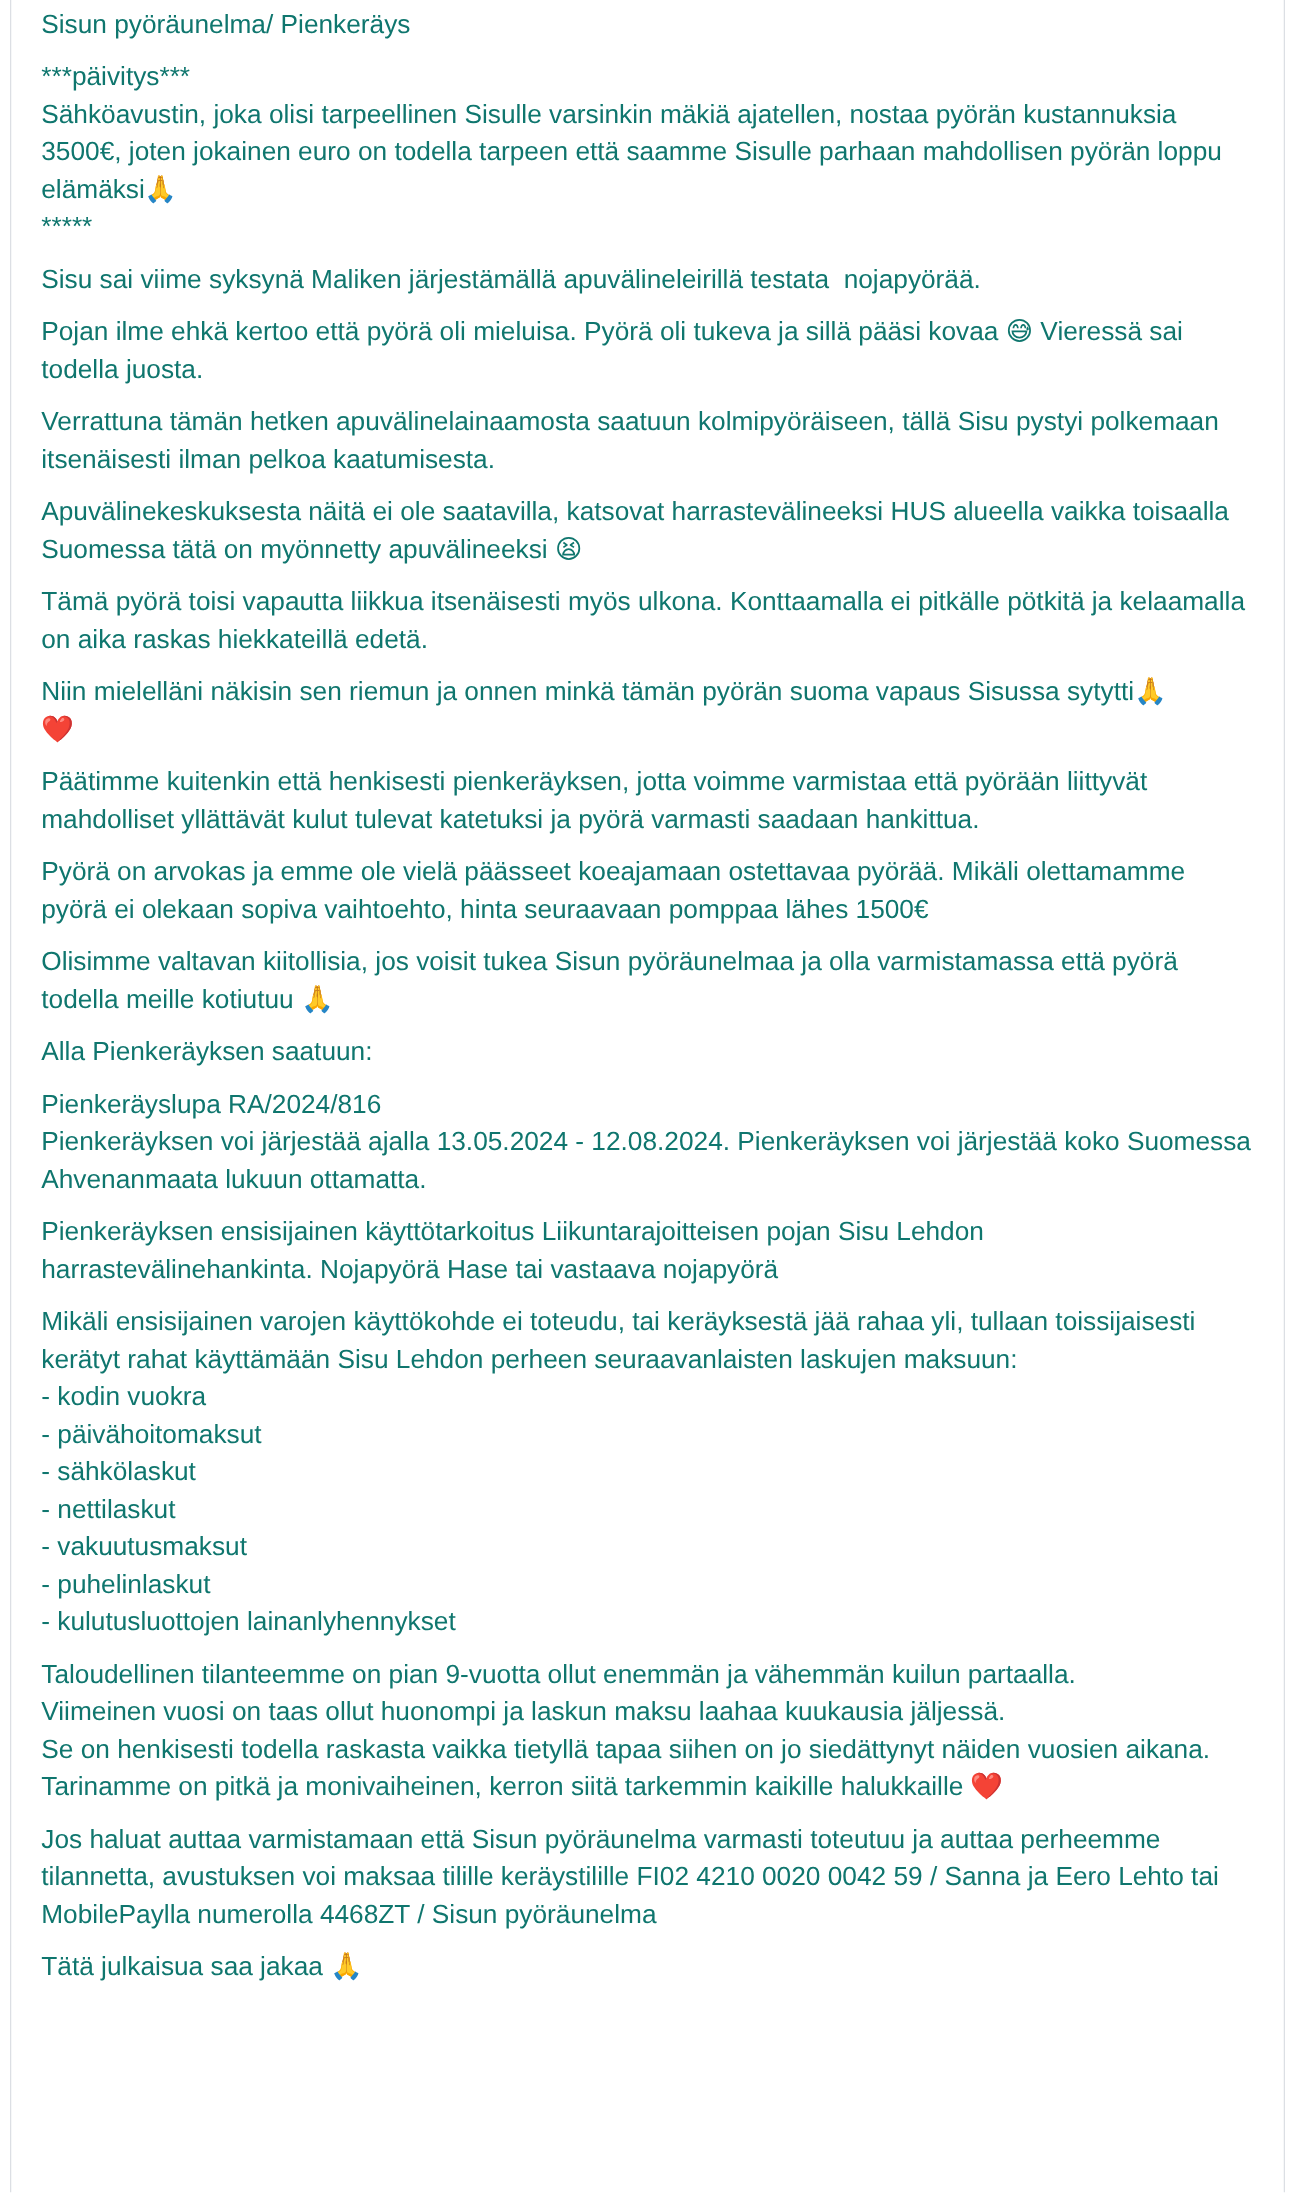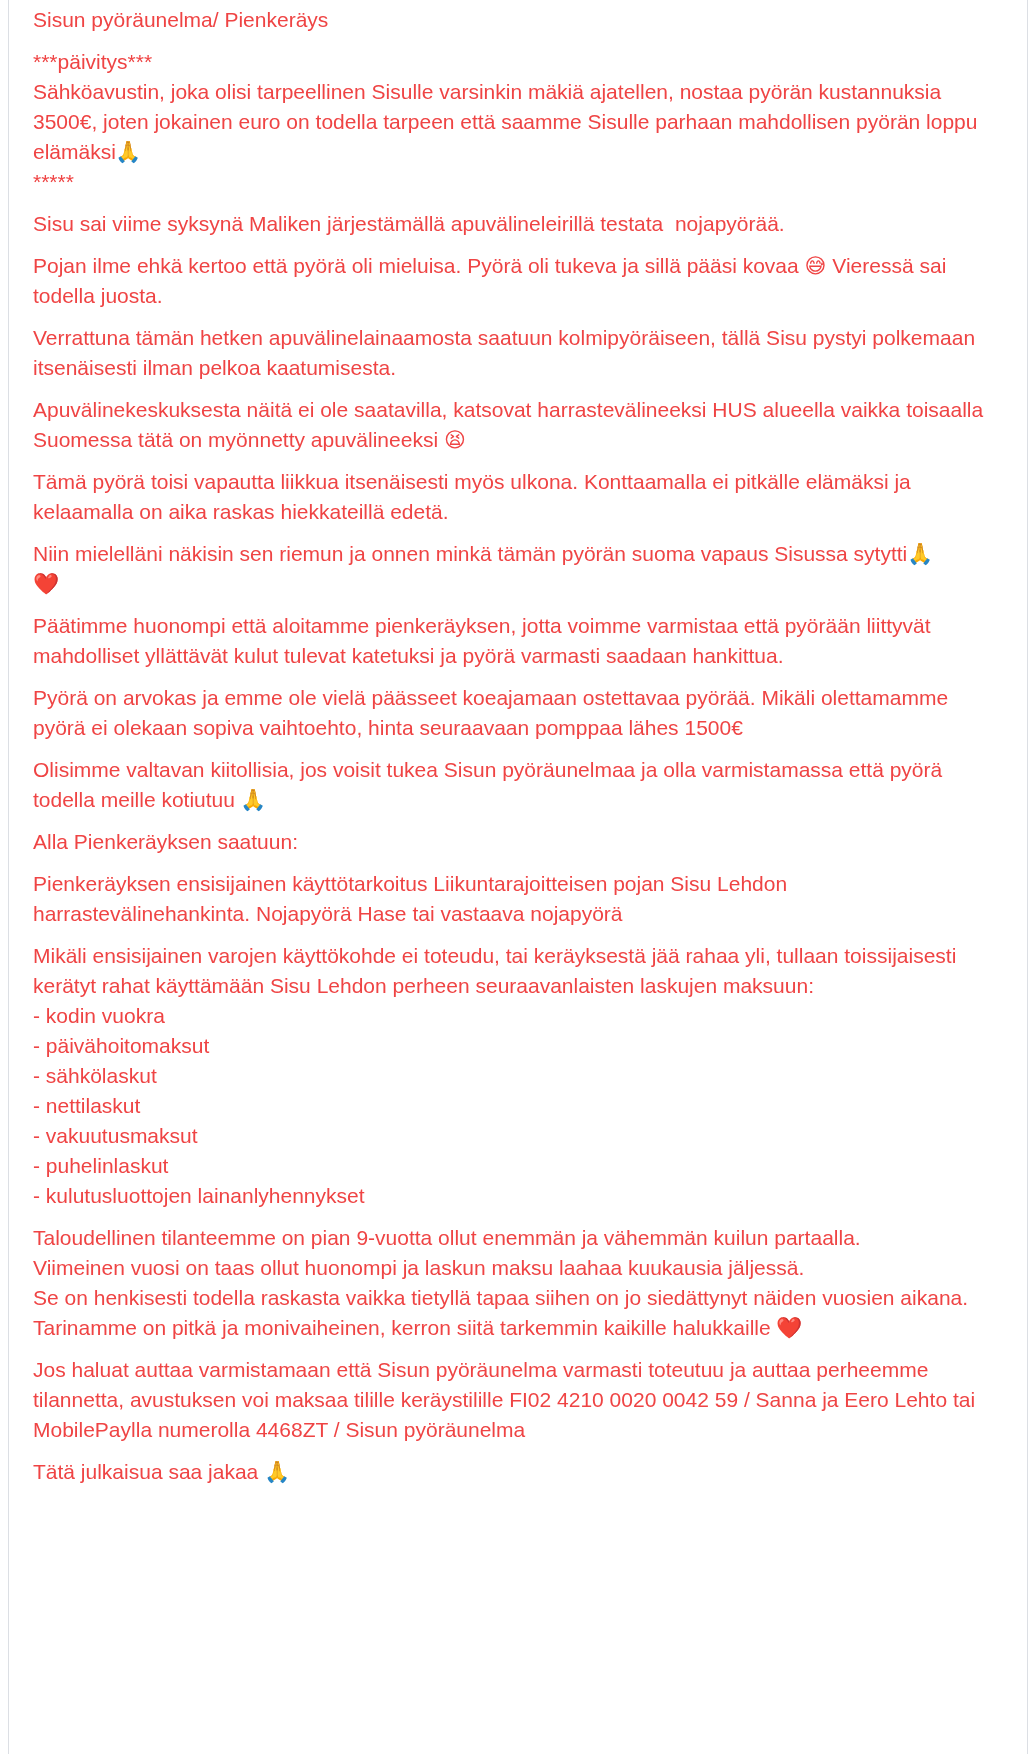--- a/index.html
+++ b/index.html
@@ -18,47 +18,49 @@
     min-height: 1754px;
     background: #ffffff;
     border-left: 1px solid #dcdfe4;
     border-right: 1px solid #dcdfe4;
     padding: 5px 24px 14px 24px;
   }
   .post-card p {
     margin: 12px 0;
     font-size: 21px;
     line-height: 30px;
-    color: #ef4444;
+    color: #0f766e;
     white-space: pre-wrap;        
     word-wrap: break-word;
   }
   .post-card p.post-title {
     margin-top: 0;
   }
 </style>
 </head>
 <body>
 
 <div class="post-card">
   <p class="post-title">Sisun pyöräunelma/ Pienkeräys</p>
   <p>***päivitys***
 Sähköavustin, joka olisi tarpeellinen Sisulle varsinkin mäkiä ajatellen, nostaa pyörän kustannuksia 3500€, joten jokainen euro on todella tarpeen että saamme Sisulle parhaan mahdollisen pyörän loppu elämäksi🙏
 *****</p>
   <p>Sisu sai viime syksynä Maliken järjestämällä apuvälineleirillä testata  nojapyörää.</p>
   <p>Pojan ilme ehkä kertoo että pyörä oli mieluisa. Pyörä oli tukeva ja sillä pääsi kovaa 😅 Vieressä sai todella juosta.</p>
   <p>Verrattuna tämän hetken apuvälinelainaamosta saatuun kolmipyöräiseen, tällä Sisu pystyi polkemaan itsenäisesti ilman pelkoa kaatumisesta.</p>
   <p>Apuvälinekeskuksesta näitä ei ole saatavilla, katsovat harrastevälineeksi HUS alueella vaikka toisaalla Suomessa tätä on myönnetty apuvälineeksi 😫</p>
-  <p>Tämä pyörä toisi vapautta liikkua itsenäisesti myös ulkona. Konttaamalla ei pitkälle elämäksi ja kelaamalla on aika raskas hiekkateillä edetä.</p>
+  <p>Tämä pyörä toisi vapautta liikkua itsenäisesti myös ulkona. Konttaamalla ei pitkälle pötkitä ja kelaamalla on aika raskas hiekkateillä edetä.</p>
   <p>Niin mielelläni näkisin sen riemun ja onnen minkä tämän pyörän suoma vapaus Sisussa sytytti🙏
 ❤️</p>
-  <p>Päätimme huonompi että aloitamme pienkeräyksen, jotta voimme varmistaa että pyörään liittyvät mahdolliset yllättävät kulut tulevat katetuksi ja pyörä varmasti saadaan hankittua.</p>
+  <p>Päätimme kuitenkin että henkisesti pienkeräyksen, jotta voimme varmistaa että pyörään liittyvät mahdolliset yllättävät kulut tulevat katetuksi ja pyörä varmasti saadaan hankittua.</p>
   <p>Pyörä on arvokas ja emme ole vielä päässeet koeajamaan ostettavaa pyörää. Mikäli olettamamme pyörä ei olekaan sopiva vaihtoehto, hinta seuraavaan pomppaa lähes 1500€</p>
   <p>Olisimme valtavan kiitollisia, jos voisit tukea Sisun pyöräunelmaa ja olla varmistamassa että pyörä todella meille kotiutuu 🙏</p>
   <p>Alla Pienkeräyksen saatuun:</p>
+  <p>Pienkeräyslupa RA/2024/816
+Pienkeräyksen voi järjestää ajalla 13.05.2024 - 12.08.2024. Pienkeräyksen voi järjestää koko Suomessa Ahvenanmaata lukuun ottamatta.</p>
   <p>Pienkeräyksen ensisijainen käyttötarkoitus Liikuntarajoitteisen pojan Sisu Lehdon harrastevälinehankinta. Nojapyörä Hase tai vastaava nojapyörä</p>
   <p>Mikäli ensisijainen varojen käyttökohde ei toteudu, tai keräyksestä jää rahaa yli, tullaan toissijaisesti kerätyt rahat käyttämään Sisu Lehdon perheen seuraavanlaisten laskujen maksuun:
 - kodin vuokra
 - päivähoitomaksut
 - sähkölaskut
 - nettilaskut
 - vakuutusmaksut
 - puhelinlaskut
 - kulutusluottojen lainanlyhennykset</p>
   <p>Taloudellinen tilanteemme on pian 9-vuotta ollut enemmän ja vähemmän kuilun partaalla.

